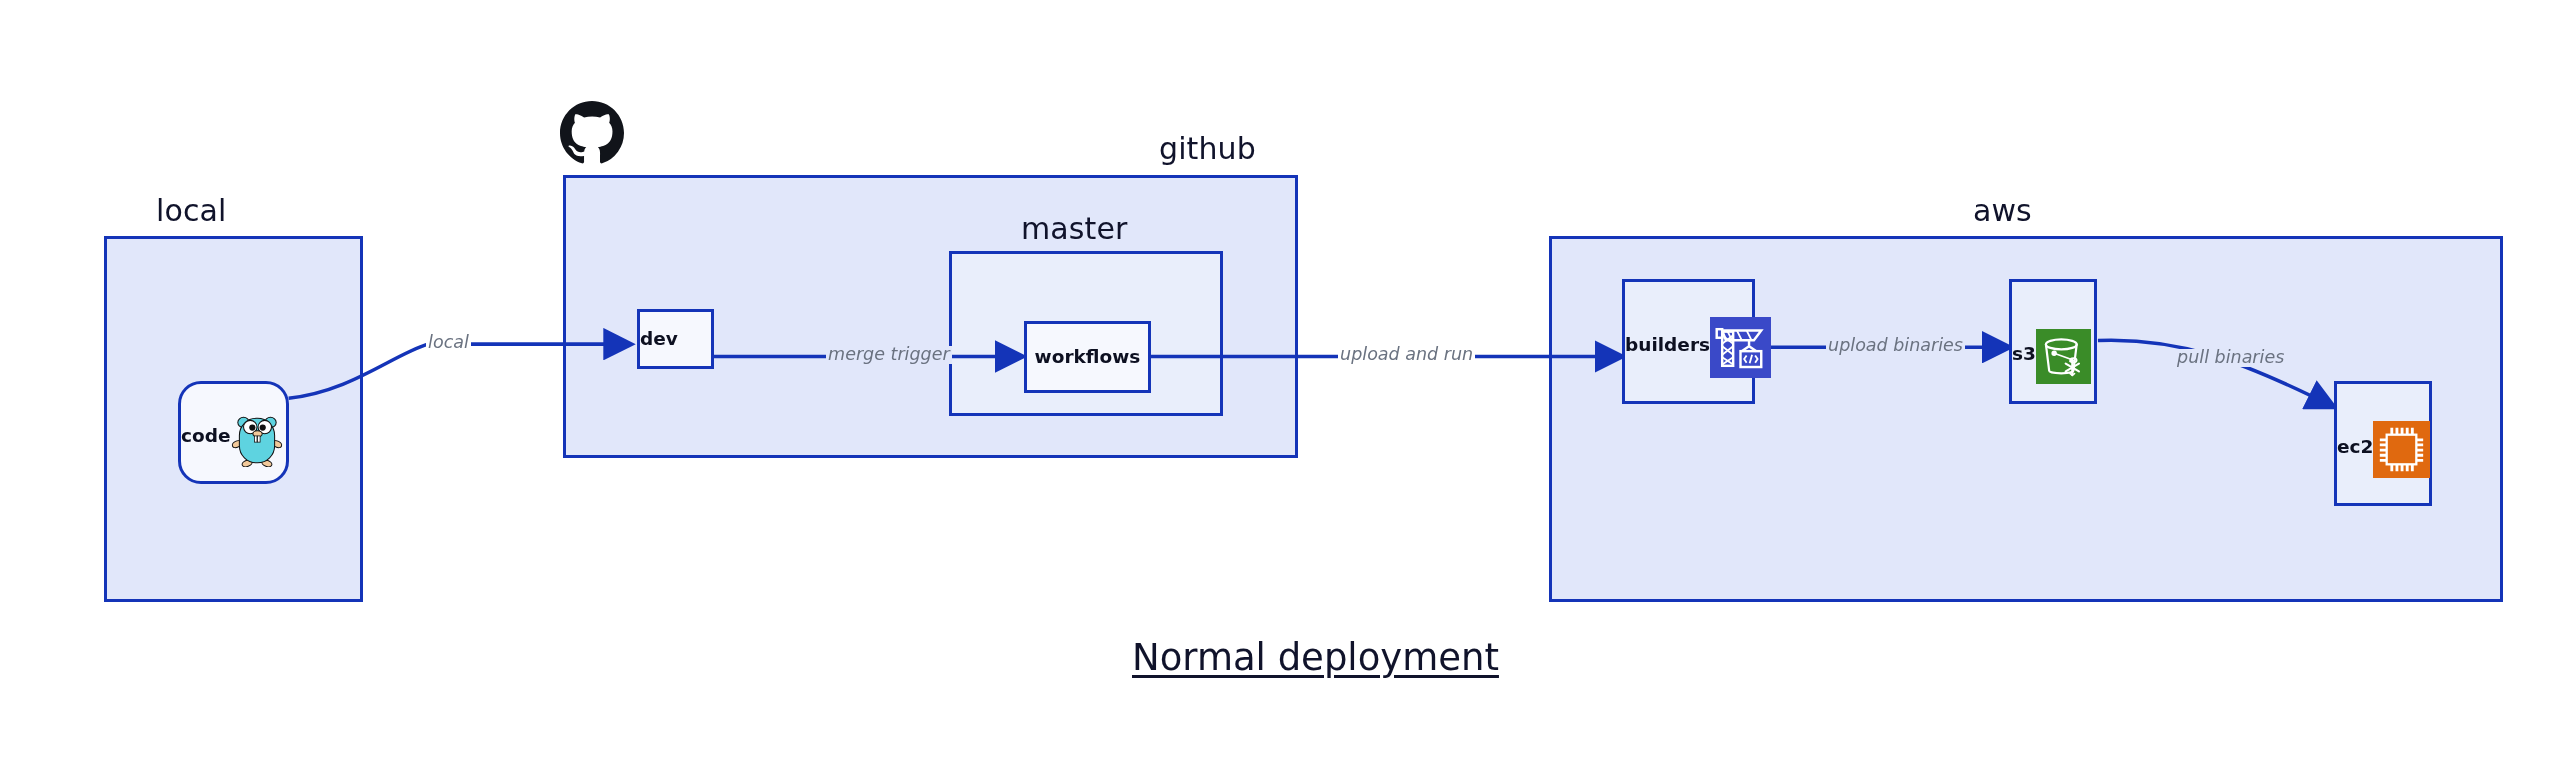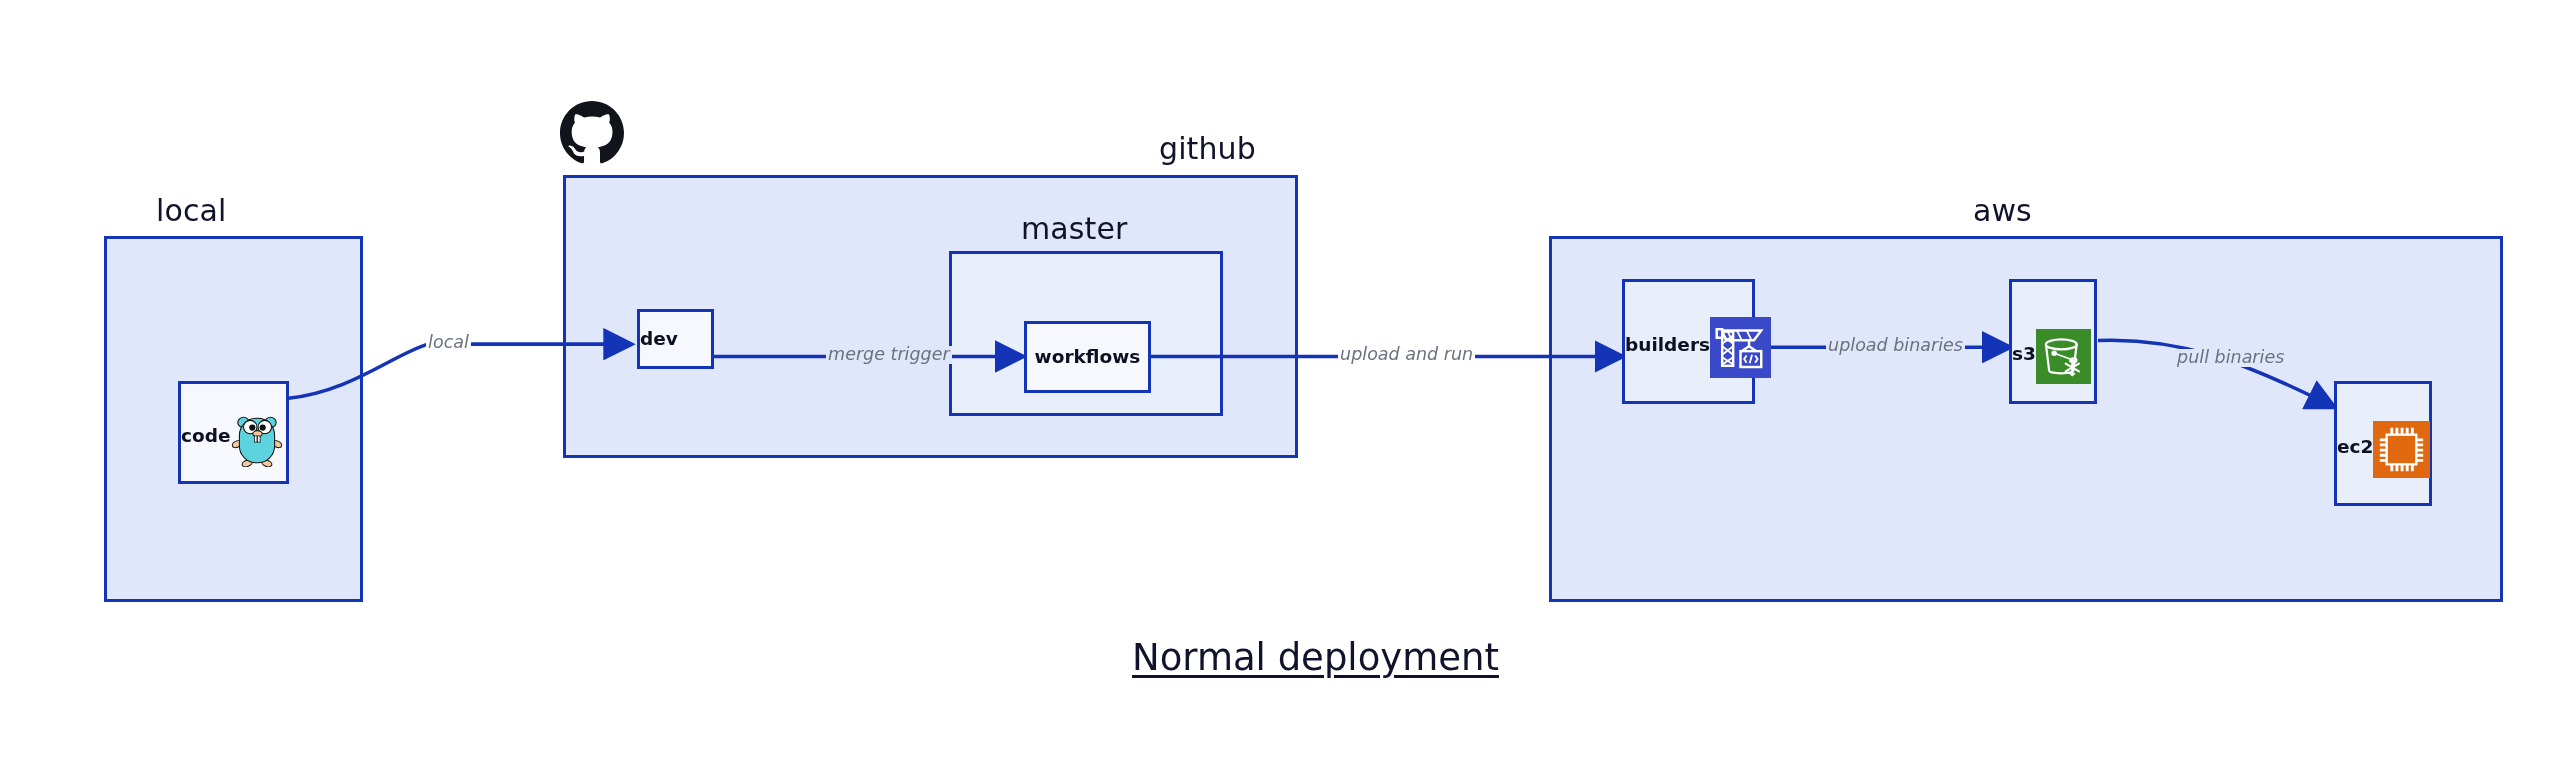--- a/index.html
+++ b/index.html
@@ -126,21 +126,21 @@
 
     <path d="M 1382,692 L 1984,692" stroke="#1434b8" stroke-width="7" fill="none" marker-end="url(#arw)"></path>
 
     <path d="M 2230,692 L 3148,692" stroke="#1434b8" stroke-width="7" fill="none" marker-end="url(#arw)"></path>
 
     <path d="M 3404,674 L 3900,674" stroke="#1434b8" stroke-width="7" fill="none" marker-end="url(#arw)"></path>
 
     <path d="M 4072,661 C 4230,655 4350,700 4530,790" stroke="#1434b8" stroke-width="7" fill="none" marker-end="url(#arw)"></path>
   </svg>
 
-  <div class="node white" style="left:178px; top:381px; width:111px; height:103px; padding-top:8.2px;">
+  <div class="node white" style="left:178px; top:381px; width:111px; height:103px; padding-top:8.2px;border-radius:23px;">
     <div class="node-title">code</div>
     <span class="node-icon" style="margin-top:6.2px;">
       <svg width="54" height="57" viewBox="0 0 104 110">
 
         <ellipse cx="26" cy="24" rx="11" ry="10" fill="#5ed3e0" stroke="#111" stroke-width="2"></ellipse>
         <ellipse cx="78" cy="24" rx="11" ry="10" fill="#5ed3e0" stroke="#111" stroke-width="2"></ellipse>
 
         <ellipse cx="13" cy="66" rx="9" ry="6" fill="#f2c99a" stroke="#111" stroke-width="2" transform="rotate(-25 13 66)"></ellipse>
         <ellipse cx="91" cy="66" rx="9" ry="6" fill="#f2c99a" stroke="#111" stroke-width="2" transform="rotate(25 91 66)"></ellipse>
 

